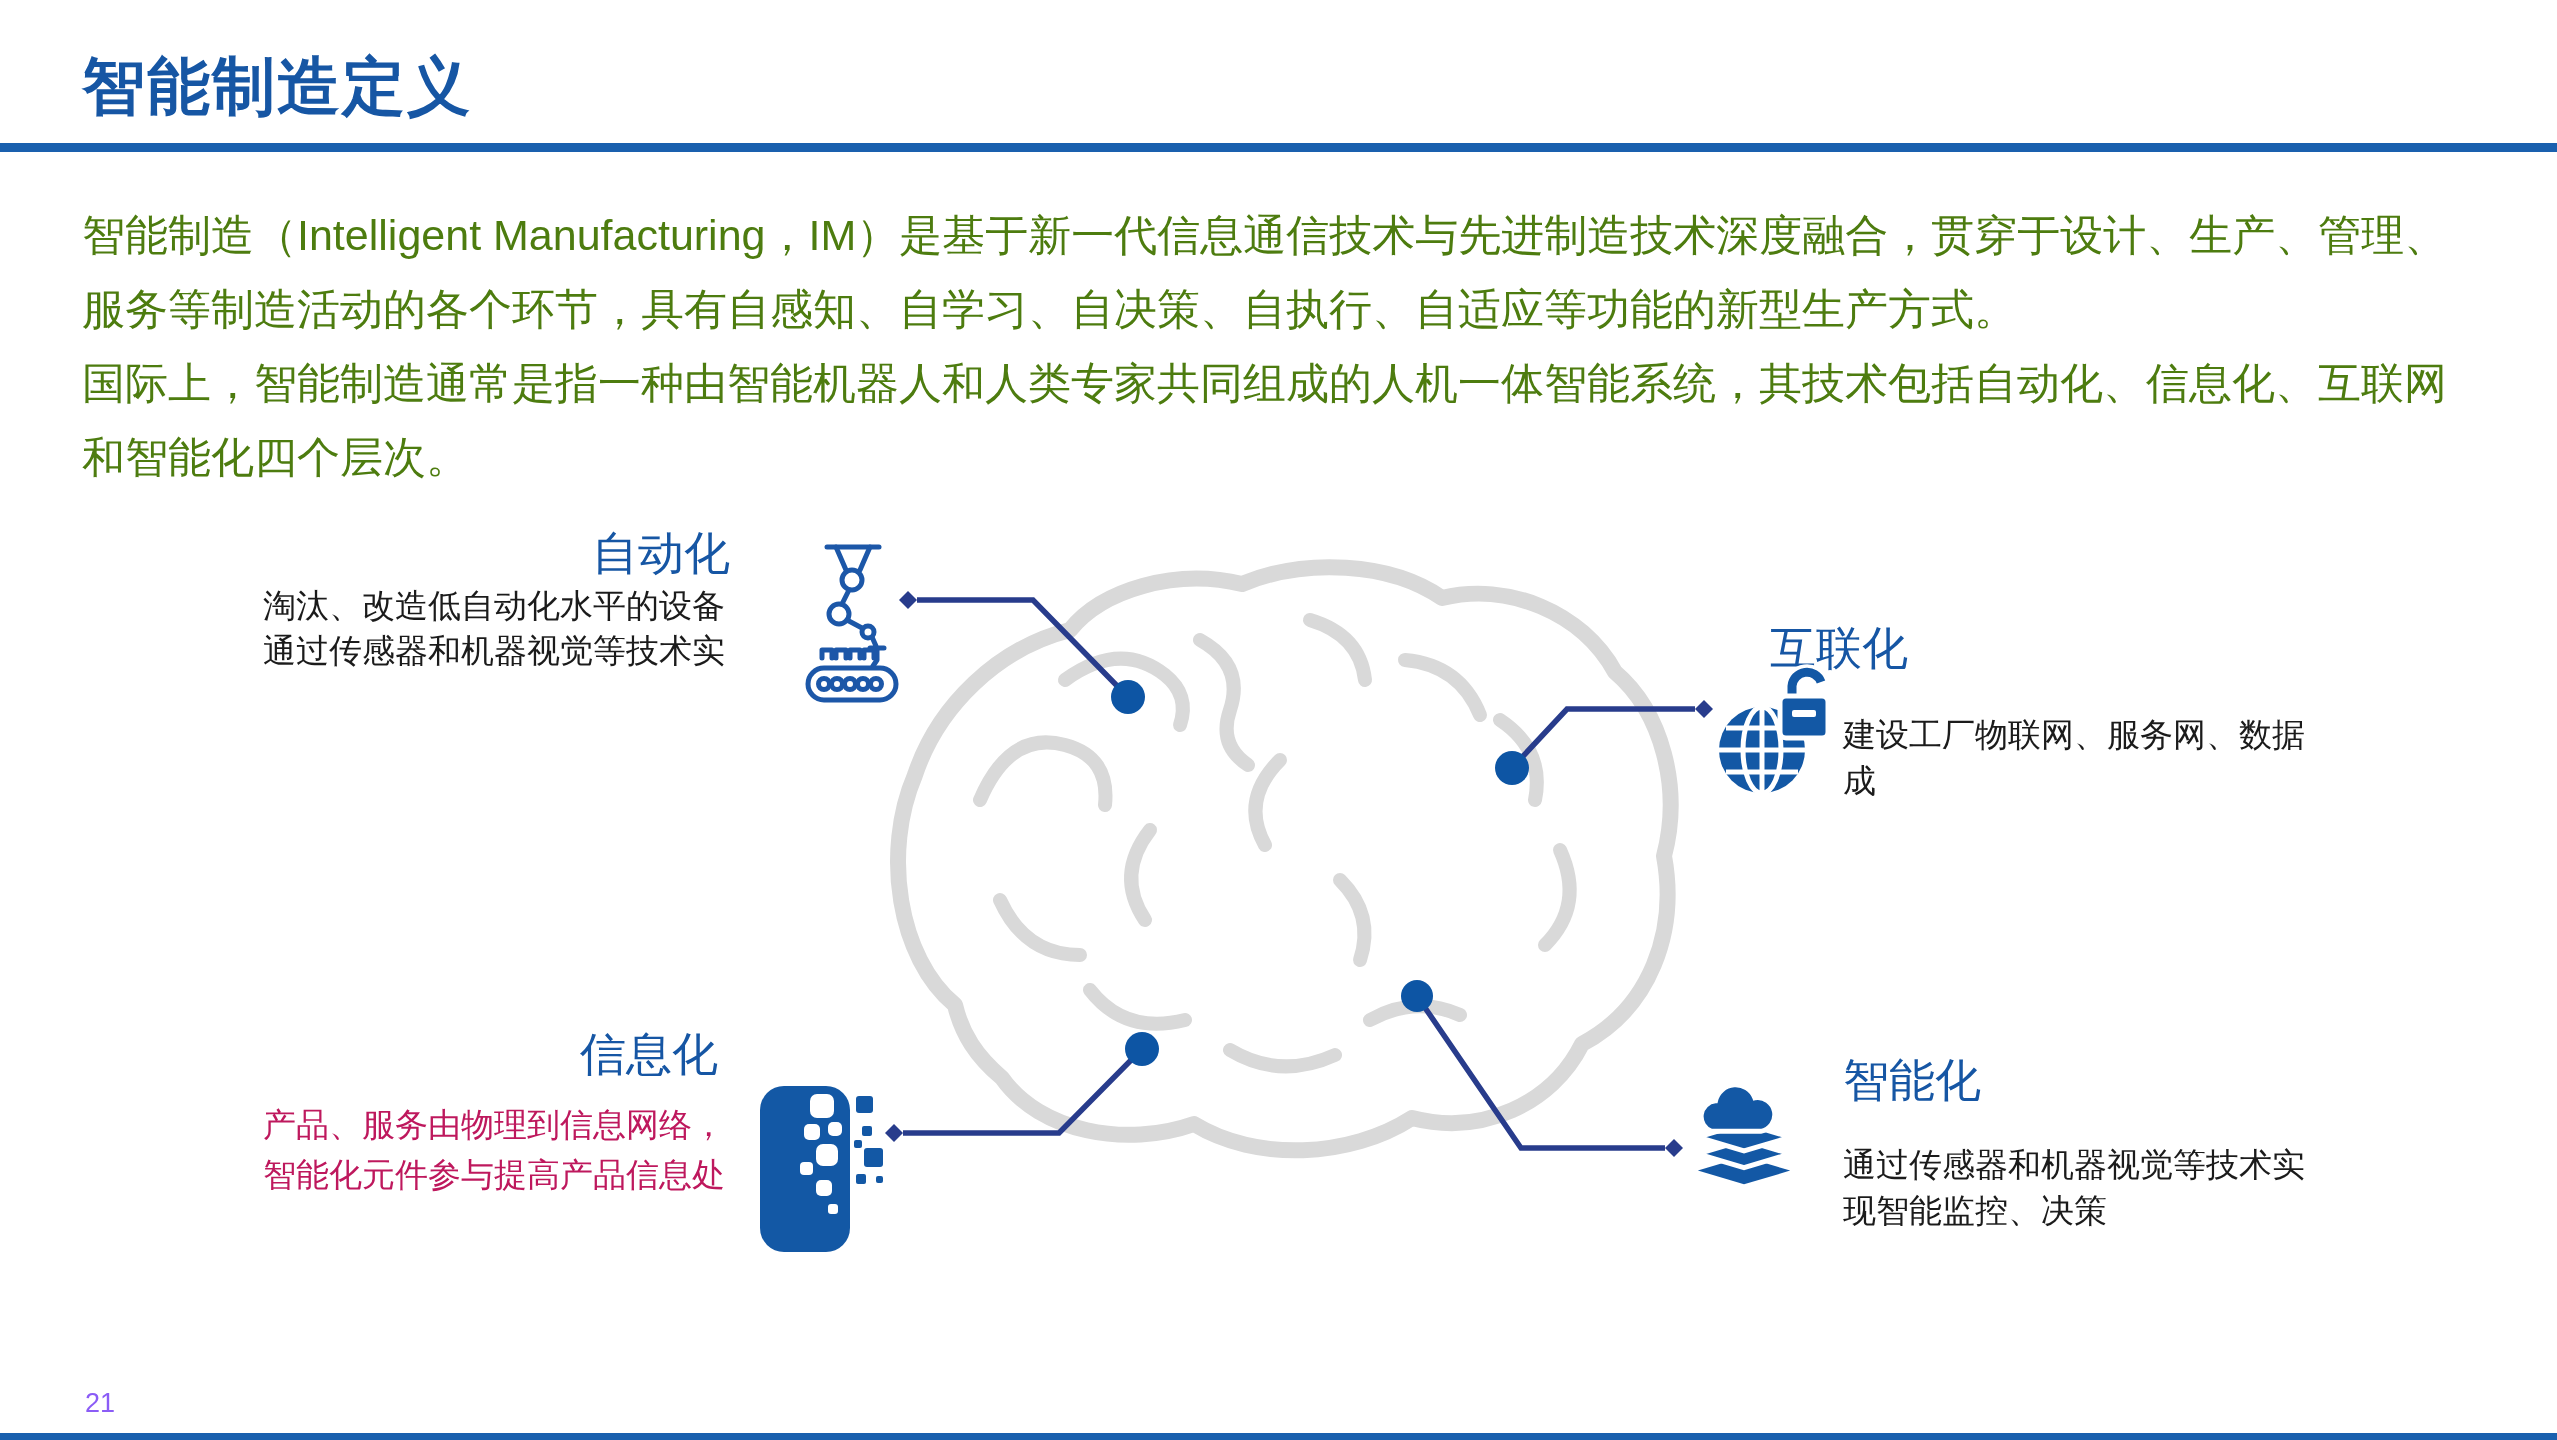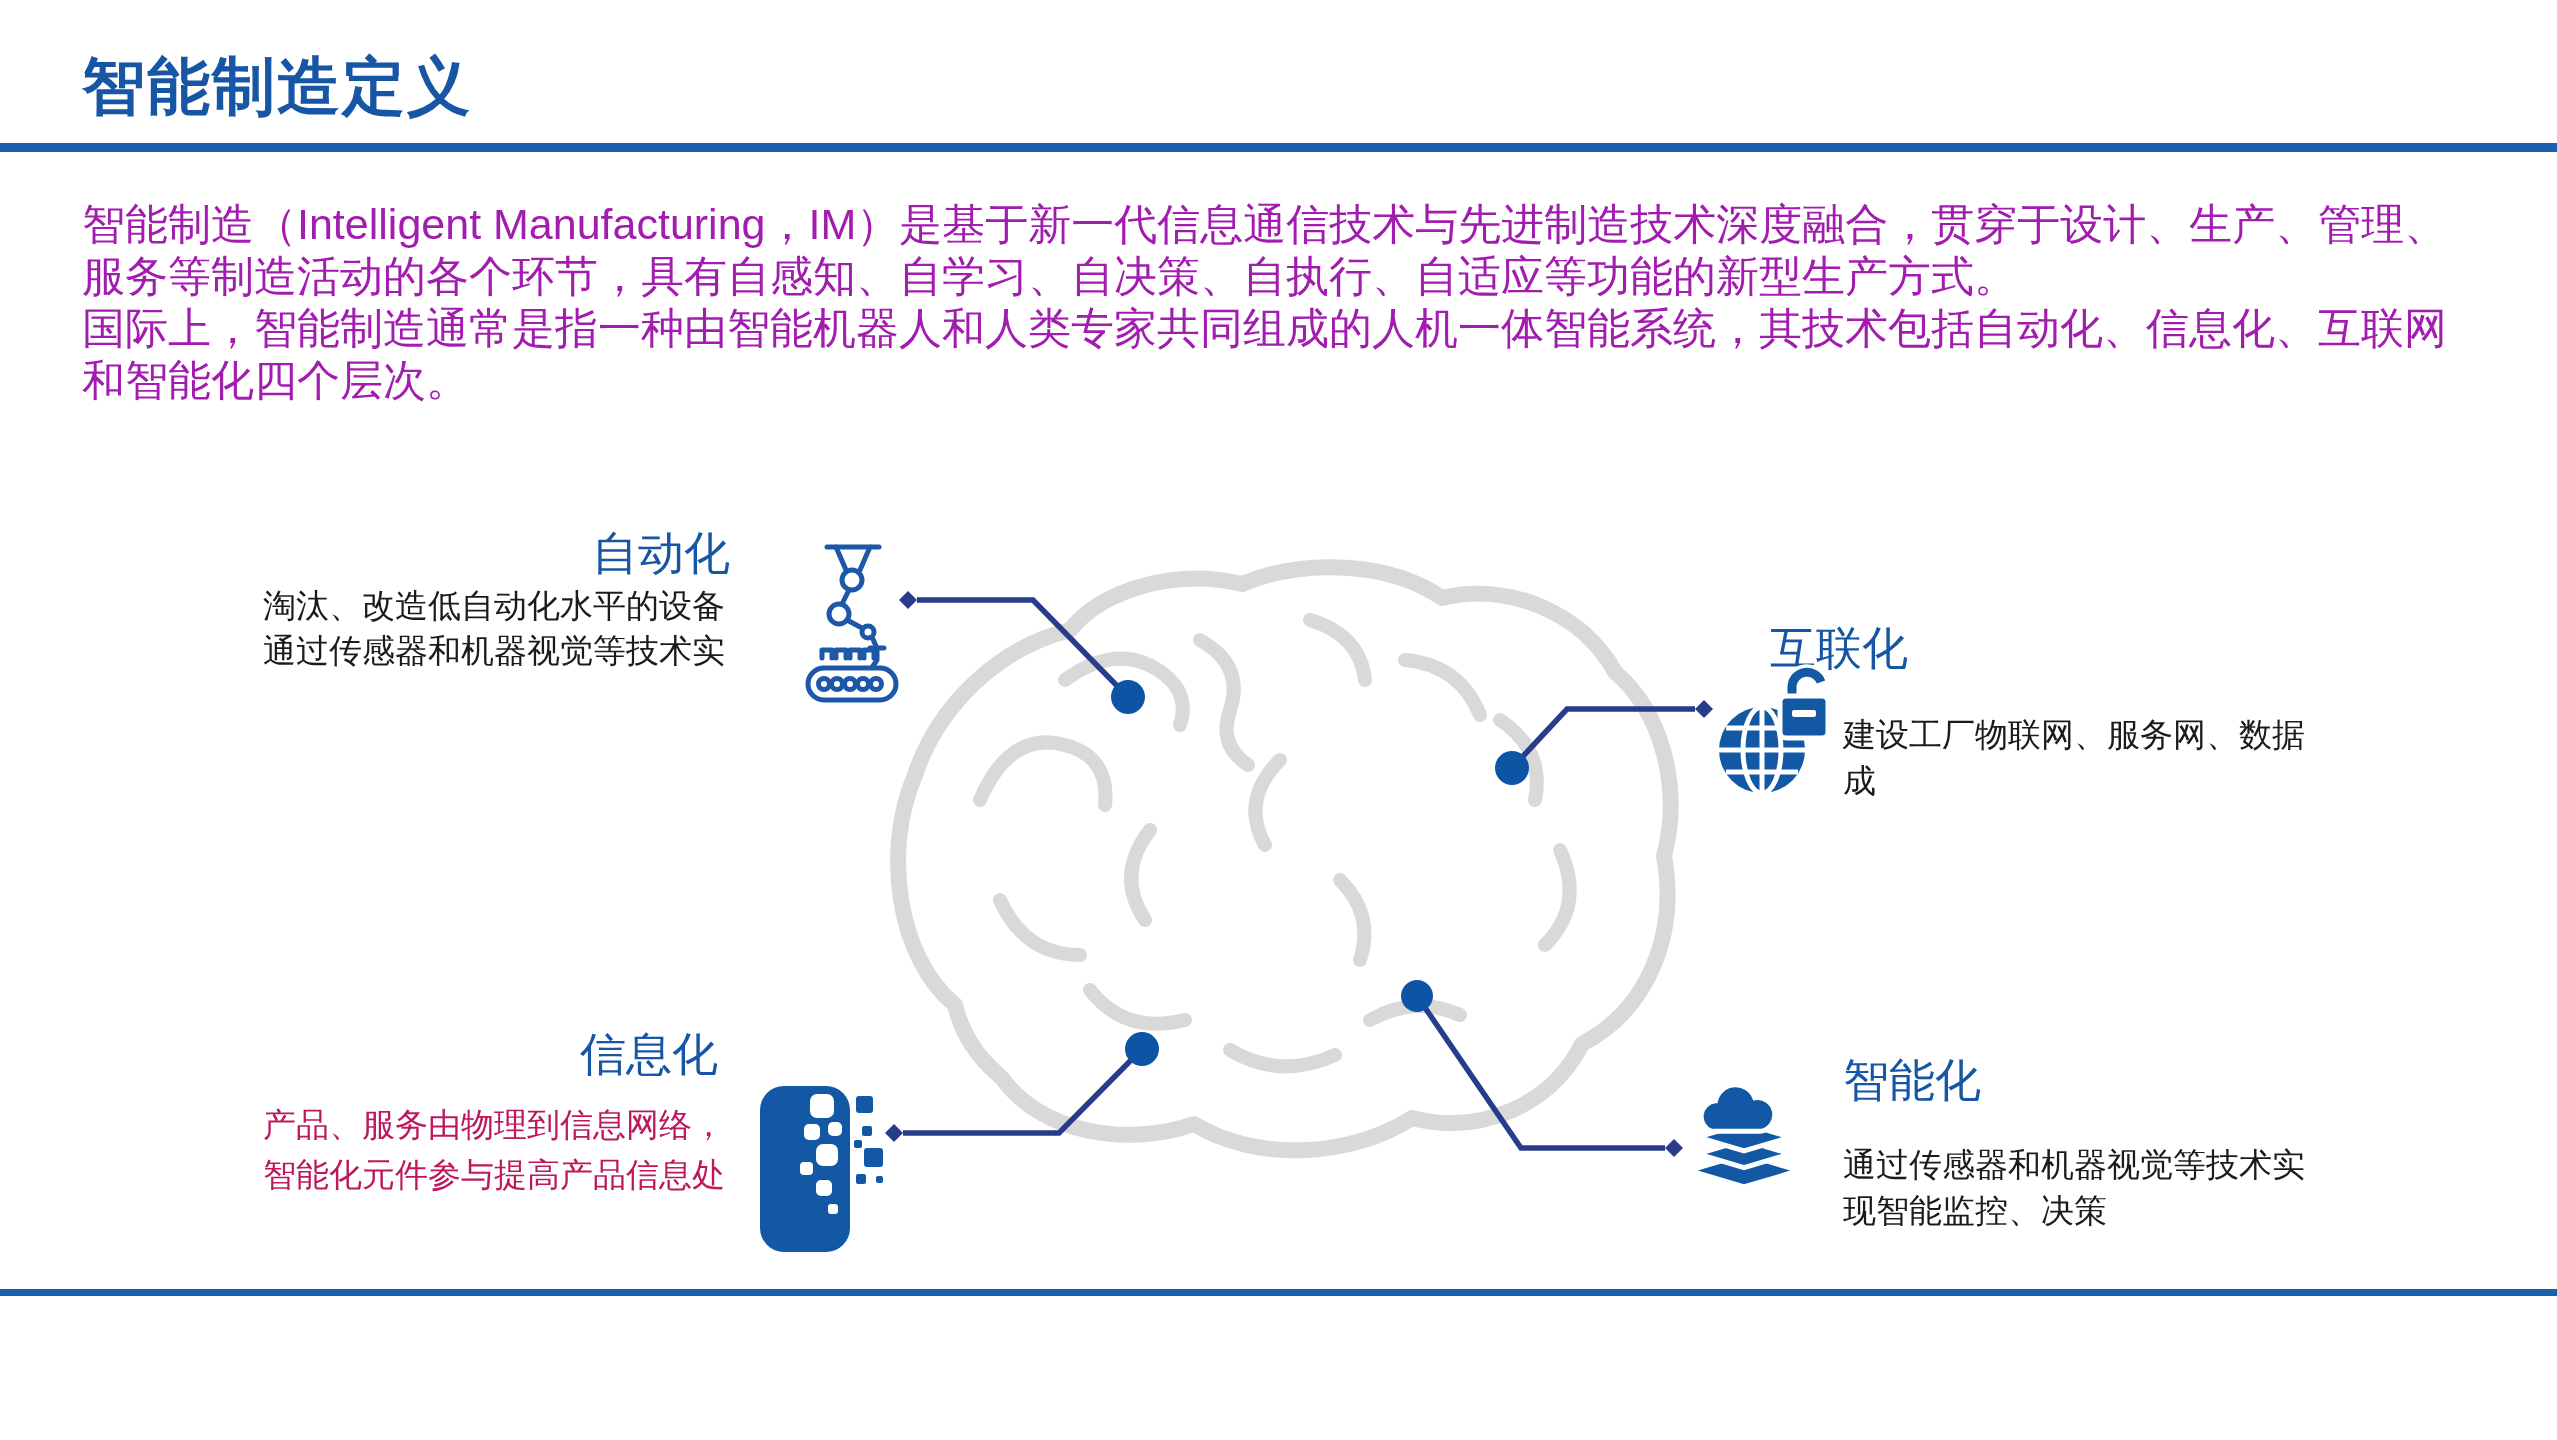--- a/index.html
+++ b/index.html
@@ -1,23 +1,23 @@
 <!DOCTYPE html>
 <html><head>
 <meta charset="utf-8">
 <style>
   html,body{margin:0;padding:0;background:#fff;}
-  .slide{position:relative;width:2557px;height:1296px;background:#ffffff;overflow:hidden;
+  .slide{position:relative;width:2557px;height:1440px;background:#ffffff;overflow:hidden;
          font-family:"Liberation Serif","DejaVu Serif",serif;}
   .page-title{position:absolute;left:82px;top:44px;font-size:63px;font-weight:bold;
               color:#1656A4;letter-spacing:2px;white-space:nowrap;}
   .title-rule{position:absolute;left:0;top:143px;width:2557px;height:9px;background:#1A60AE;}
   .bottom-rule{position:absolute;left:0;bottom:0;width:2557px;height:7px;background:#1A60AE;}
-  .intro{position:absolute;left:82px;top:198px;width:2400px;font-size:43px;line-height:52px;
-         color:#a21caf;}
+  .intro{position:absolute;left:82px;top:198px;width:2400px;font-size:43px;line-height:74px;
+         color:#4d7c0f;}
   .intro .line{white-space:nowrap;}
   .latin{font-family:"Liberation Sans","DejaVu Sans",sans-serif;}
   .diagram-svg{position:absolute;left:0;top:0;width:2557px;height:1440px;}
   .callout-title{position:absolute;font-size:46px;color:#1656A4;white-space:nowrap;line-height:50px;}
   .callout-desc{position:absolute;font-size:33px;color:#1B1B1B;white-space:nowrap;}
   .desc-line{white-space:nowrap;}
   .auto-title{left:592px;top:529px;}
   .auto-desc{left:263px;top:584px;line-height:45px;}
   .inter-title{left:1770px;top:624px;}
   .inter-desc{left:1843px;top:712px;line-height:46px;}

